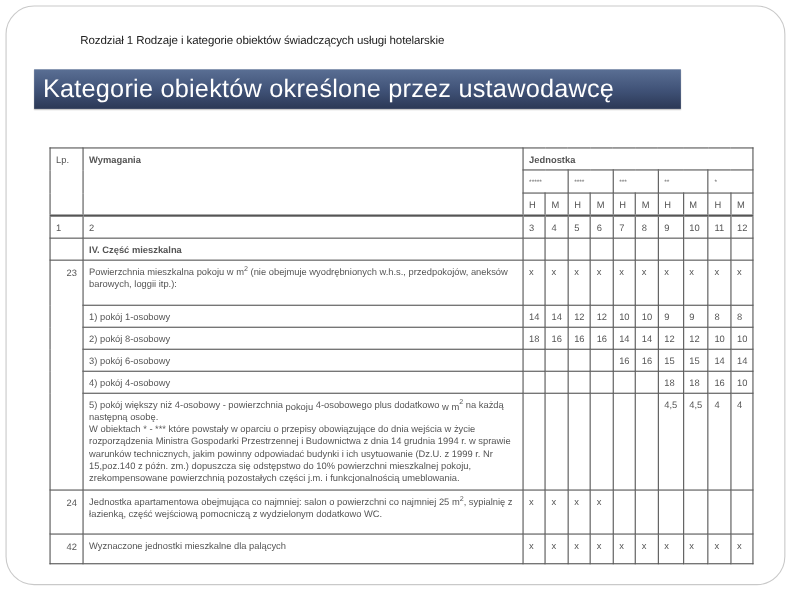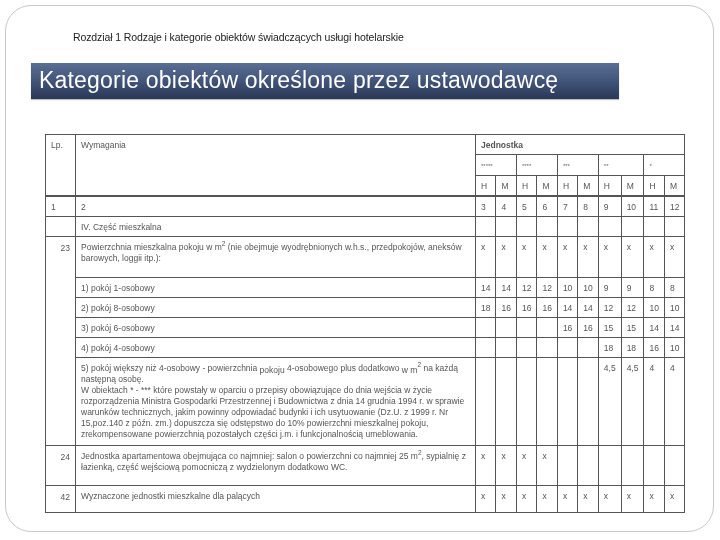--- a/index.html
+++ b/index.html
@@ -29,21 +29,21 @@
   }
   table.req td {
     border: 1px solid #555; padding: 3px 5px; vertical-align: top; line-height: 11px;
     box-sizing: border-box;
   }
   table.req td.thick-top { border-top: 2px solid #555; }
   table.req td.num { text-align: right; padding-left: 5px; padding-top: 6px; }
   table.req td.cat-hdr { font-weight: bold; padding-top: 5px; }
   table.req td.star { font-size: 6px; padding-top: 6px; color: #666; }
   table.req td.hm { padding-top: 5px; }
-  .wym { font-weight: normal; }
+  .wym { font-weight: bold; }
   sup { font-size: 6.5px; line-height: 0; }
   .sub { font-size: 8.5px; position: relative; top: 2px; }
 </style>
 </head>
 <body>
 
 <div class="frame"></div>
 
 <div class="chapter">Rozdział 1 Rodzaje i kategorie obiektów świadczących usługi hotelarskie</div>
 

